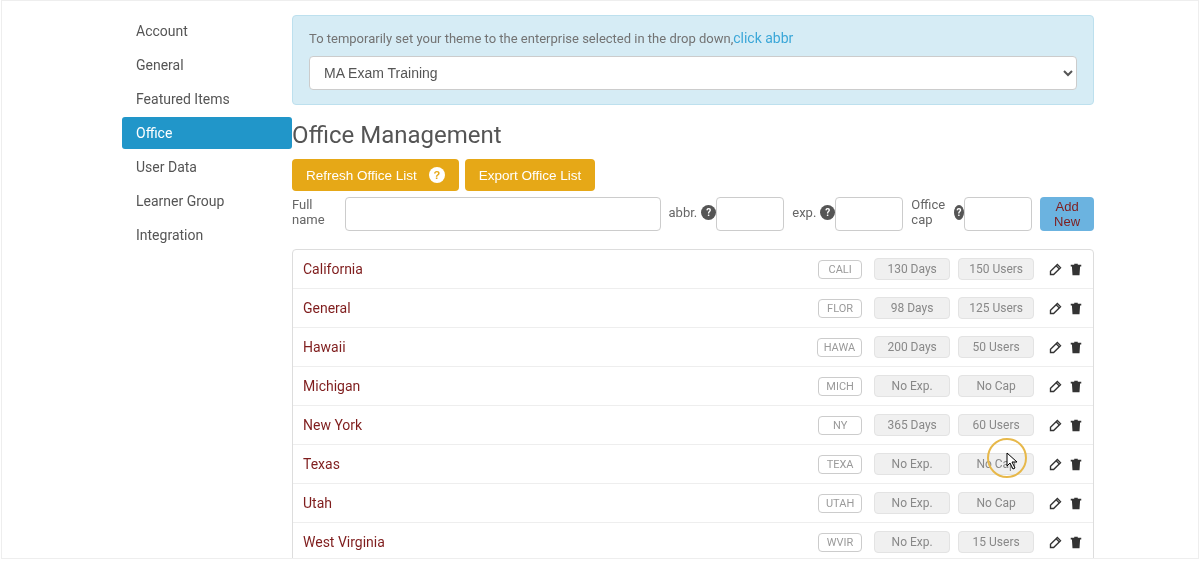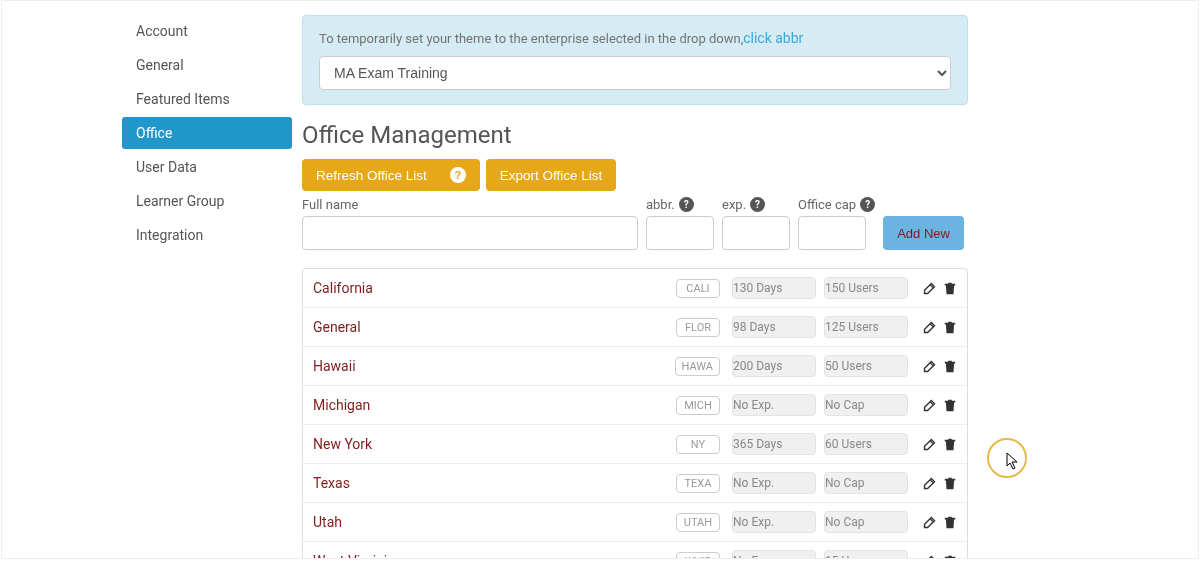--- a/index.html
+++ b/index.html
@@ -83,21 +83,21 @@
   .btn-orange {
     background: #e6a817;
     color: #fff;
     border: none;
     border-radius: 4px;
     padding: 8px 14px;
     font-size: 13.5px;
     cursor: pointer;
     display: inline-flex;
     align-items: center;
-    gap: 23px;
+    gap: 12px;
   }
   .help-circle {
     display: inline-flex;
     align-items: center;
     justify-content: center;
     width: 16px;
     height: 16px;
     border-radius: 50%;
     background: #fff;
     color: #e6a817;
@@ -116,21 +116,21 @@
     font-weight: bold;
     font-size: 10px;
     margin-left: 4px;
   }
   .form-row {
     display: flex;
     align-items: flex-end;
     gap: 8px;
     margin-bottom: 18px;
   }
-  .form-group { display: flex; flex-direction: column; }
+  .form-group { display: flex; flex-direction: row; }
   .form-label {
     font-size: 13px;
     color: #666;
     margin-bottom: 4px;
     display: flex;
     align-items: center;
   }
   .input {
     height: 34px;
     border: 1px solid #ccc;
@@ -179,22 +179,22 @@
     text-align: center;
     margin-right: 12px;
   }
   .pill {
     background: #f0f0f0;
     border: 1px solid #e3e3e3;
     border-radius: 4px;
     color: #888;
     font-size: 12px;
     padding: 3px 0;
-    width: 84px;
-    text-align: left;
+    width: 76px;
+    text-align: center;
     margin-right: 8px;
   }
   .row-actions {
     display: flex;
     gap: 6px;
     margin-left: 6px;
   }
   .icon-btn {
     cursor: pointer;
     color: #555;

